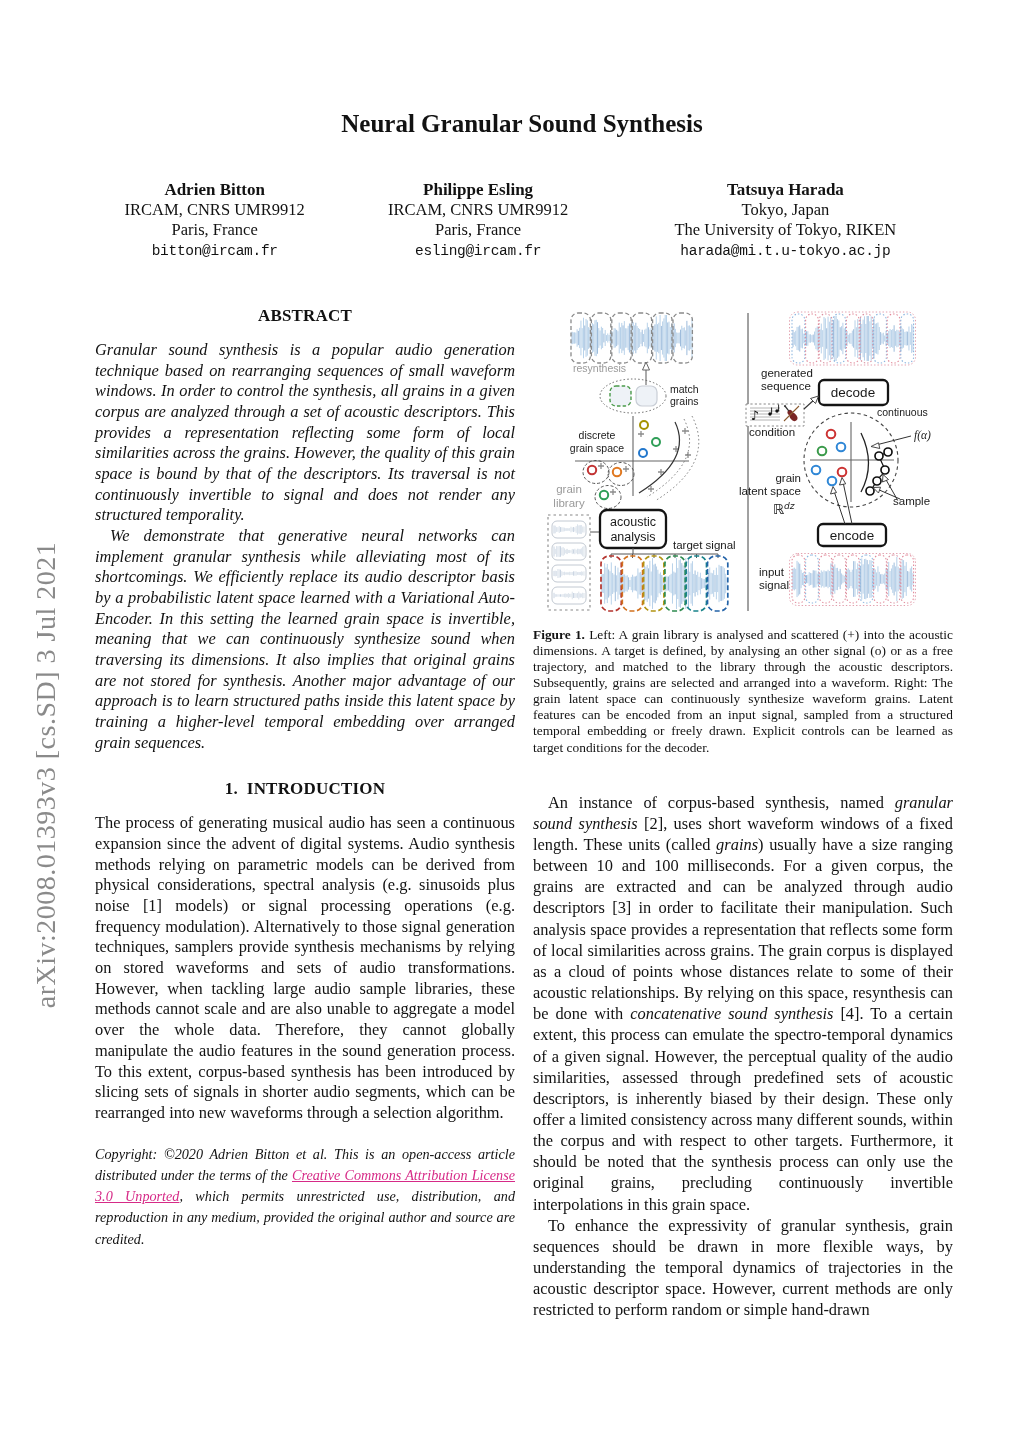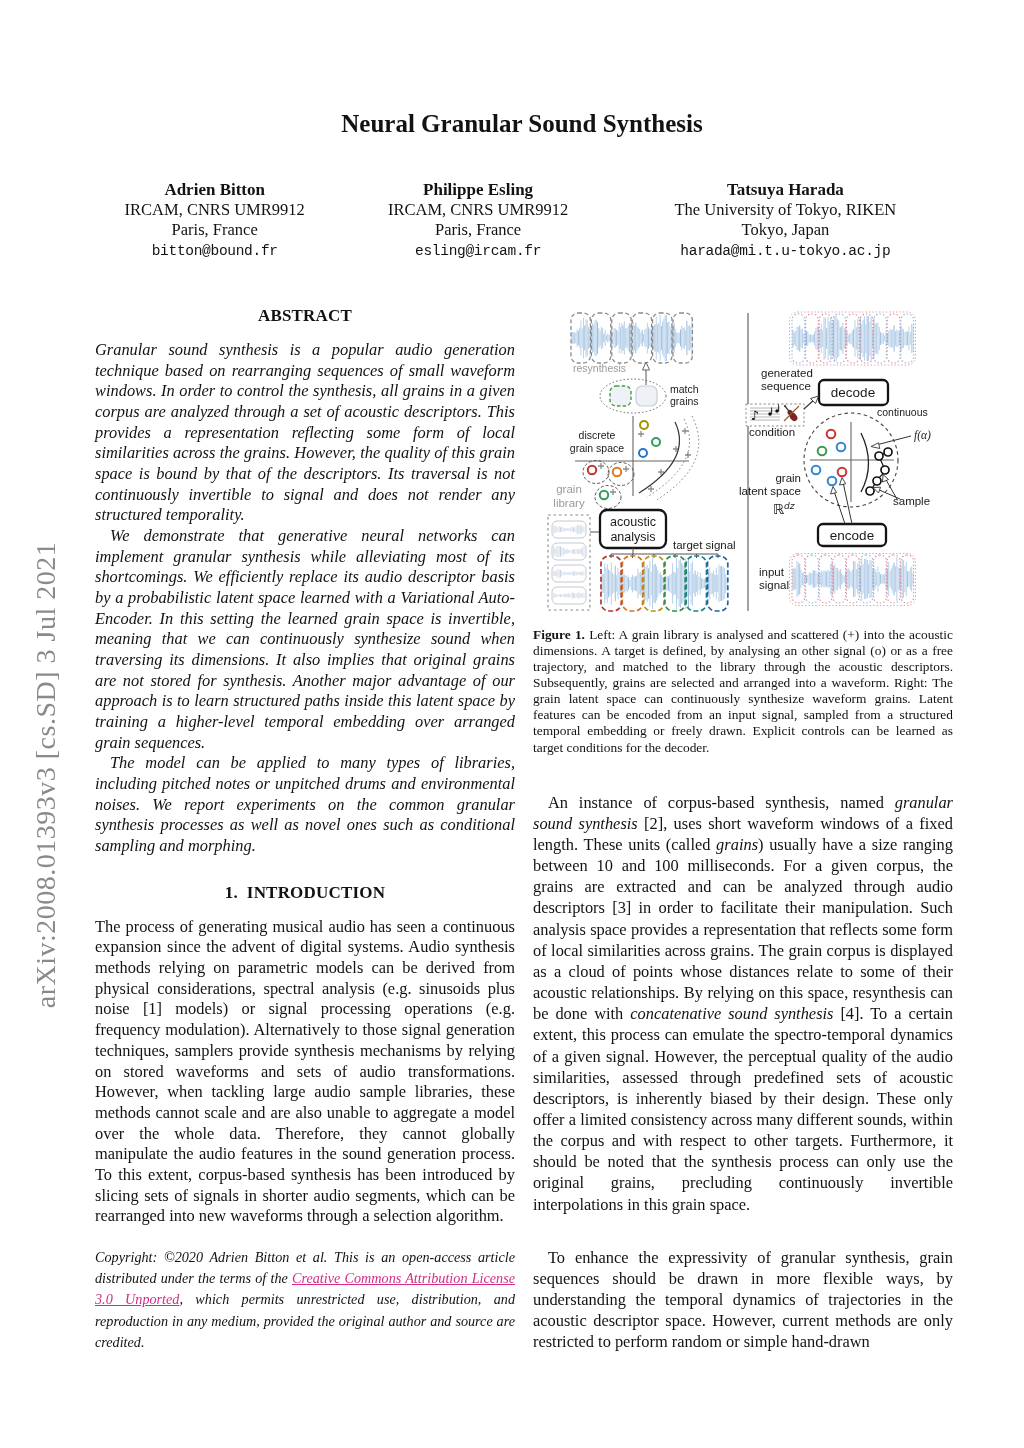--- a/index.html
+++ b/index.html
@@ -15,21 +15,21 @@
   .auth .em{font-family:"Liberation Mono","DejaVu Sans Mono",monospace;font-size:14.5px;margin-top:1px;letter-spacing:-.3px;}
   .a1{width:30%}.a2{width:30%}.a3{width:40%}
   .col{position:absolute;top:306px;width:420px;}
   .colL{left:95px;}
   .colR{left:533px;top:303px;}
   .schead{font-size:17px;font-weight:bold;text-align:center;margin:0 0 14px 0;letter-spacing:.2px;}
   .intro-head{margin-top:26px;}
   p.body{font-size:16.4px;line-height:1.26;text-align:justify;margin:0;}
   p.it{font-style:italic;}
   .ind{text-indent:15px;}
-  .colR p.body{line-height:1.29;margin-top:32px;}
+  .colR p.body{line-height:1.29;}
   .copyright{margin-top:20px;font-size:14.2px;font-style:italic;line-height:1.5;text-align:justify;}
   .cclink{color:#d62a87;text-decoration:underline;cursor:pointer;}
   .figwrap{width:420px;}
   .caption{margin-top:5px;font-size:13.4px;line-height:1.2;text-align:justify;}
   .caption .capb{font-weight:bold;}
   .bodyfirst{margin-top:36px !important;}
   svg .fl{font-family:"Liberation Sans","DejaVu Sans",sans-serif;fill:#1a1a1a;}
   svg .gray{fill:#9a9a9a;}
   svg .f10{font-size:10.5px;} svg .f11{font-size:11.5px;} svg .f12{font-size:12.5px;} svg .f13{font-size:13.5px;}
   svg .plus{stroke:#8c8c8c;stroke-width:1.3;fill:none;}
@@ -44,42 +44,41 @@
 
   <div class="arxiv">arXiv:2008.01393v3  [cs.SD]  3 Jul 2021</div>
 
   <div class="header">
     <h1 class="title">Neural Granular Sound Synthesis</h1>
     <div class="authors">
       <div class="auth a1">
         <div class="nm">Adrien Bitton</div>
         <div>IRCAM, CNRS UMR9912</div>
         <div>Paris, France</div>
-        <div class="em">bitton@bound.fr</div>
+        <div class="em">bitton@ircam.fr</div>
       </div>
       <div class="auth a2">
         <div class="nm">Philippe Esling</div>
         <div>IRCAM, CNRS UMR9912</div>
         <div>Paris, France</div>
         <div class="em">esling@ircam.fr</div>
       </div>
       <div class="auth a3">
         <div class="nm">Tatsuya Harada</div>
+        <div>Tokyo, Japan</div>
         <div>The University of Tokyo, RIKEN</div>
-        <div>Tokyo, Japan</div>
         <div class="em">harada@mi.t.u-tokyo.ac.jp</div>
       </div>
     </div>
   </div>
 
   <div class="col colL">
     <h2 class="schead">ABSTRACT</h2>
     <p class="body it">Granular sound synthesis is a popular audio generation technique based on rearranging sequences of small waveform windows. In order to control the synthesis, all grains in a given corpus are analyzed through a set of acoustic descriptors. This provides a representation reflecting some form of local similarities across the grains. However, the quality of this grain space is bound by that of the descriptors. Its traversal is not continuously invertible to signal and does not render any structured temporality.</p>
     <p class="body it ind">We demonstrate that generative neural networks can implement granular synthesis while alleviating most of its shortcomings. We efficiently replace its audio descriptor basis by a probabilistic latent space learned with a Variational Auto-Encoder. In this setting the learned grain space is invertible, meaning that we can continuously synthesize sound when traversing its dimensions. It also implies that original grains are not stored for synthesis. Another major advantage of our approach is to learn structured paths inside this latent space by training a higher-level temporal embedding over arranged grain sequences.</p>
-    <p class="body it ind">The model can be applied to many types of libraries, including pitched notes or unpitched drums and environmental noises. We report experiments on the common granular synthesis processes as well as novel ones such as conditional sampling and morphing.</p>
     <h2 class="schead intro-head">1.&nbsp;&nbsp;INTRODUCTION</h2>
     <p class="body">The process of generating musical audio has seen a continuous expansion since the advent of digital systems. Audio synthesis methods relying on parametric models can be derived from physical considerations, spectral analysis (e.g. sinusoids plus noise [1] models) or signal processing operations (e.g. frequency modulation). Alternatively to those signal generation techniques, samplers provide synthesis mechanisms by relying on stored waveforms and sets of audio transformations. However, when tackling large audio sample libraries, these methods cannot scale and are also unable to aggregate a model over the whole data. Therefore, they cannot globally manipulate the audio features in the sound generation process. To this extent, corpus-based synthesis has been introduced by slicing sets of signals in shorter audio segments, which can be rearranged into new waveforms through a selection algorithm.</p>
     <div class="copyright"><span>Copyright: ©2020 Adrien Bitton et al. This is an open-access article distributed under the terms of the </span><a class="cclink">Creative Commons Attribution License 3.0 Unported</a><span>, which permits unrestricted use, distribution, and reproduction in any medium, provided the original author and source are credited.</span></div>
   </div>
 
   <div class="col colR">
     <div class="figwrap">
       <svg width="420" height="315" viewBox="0 0 420 315">
 
         <g>

